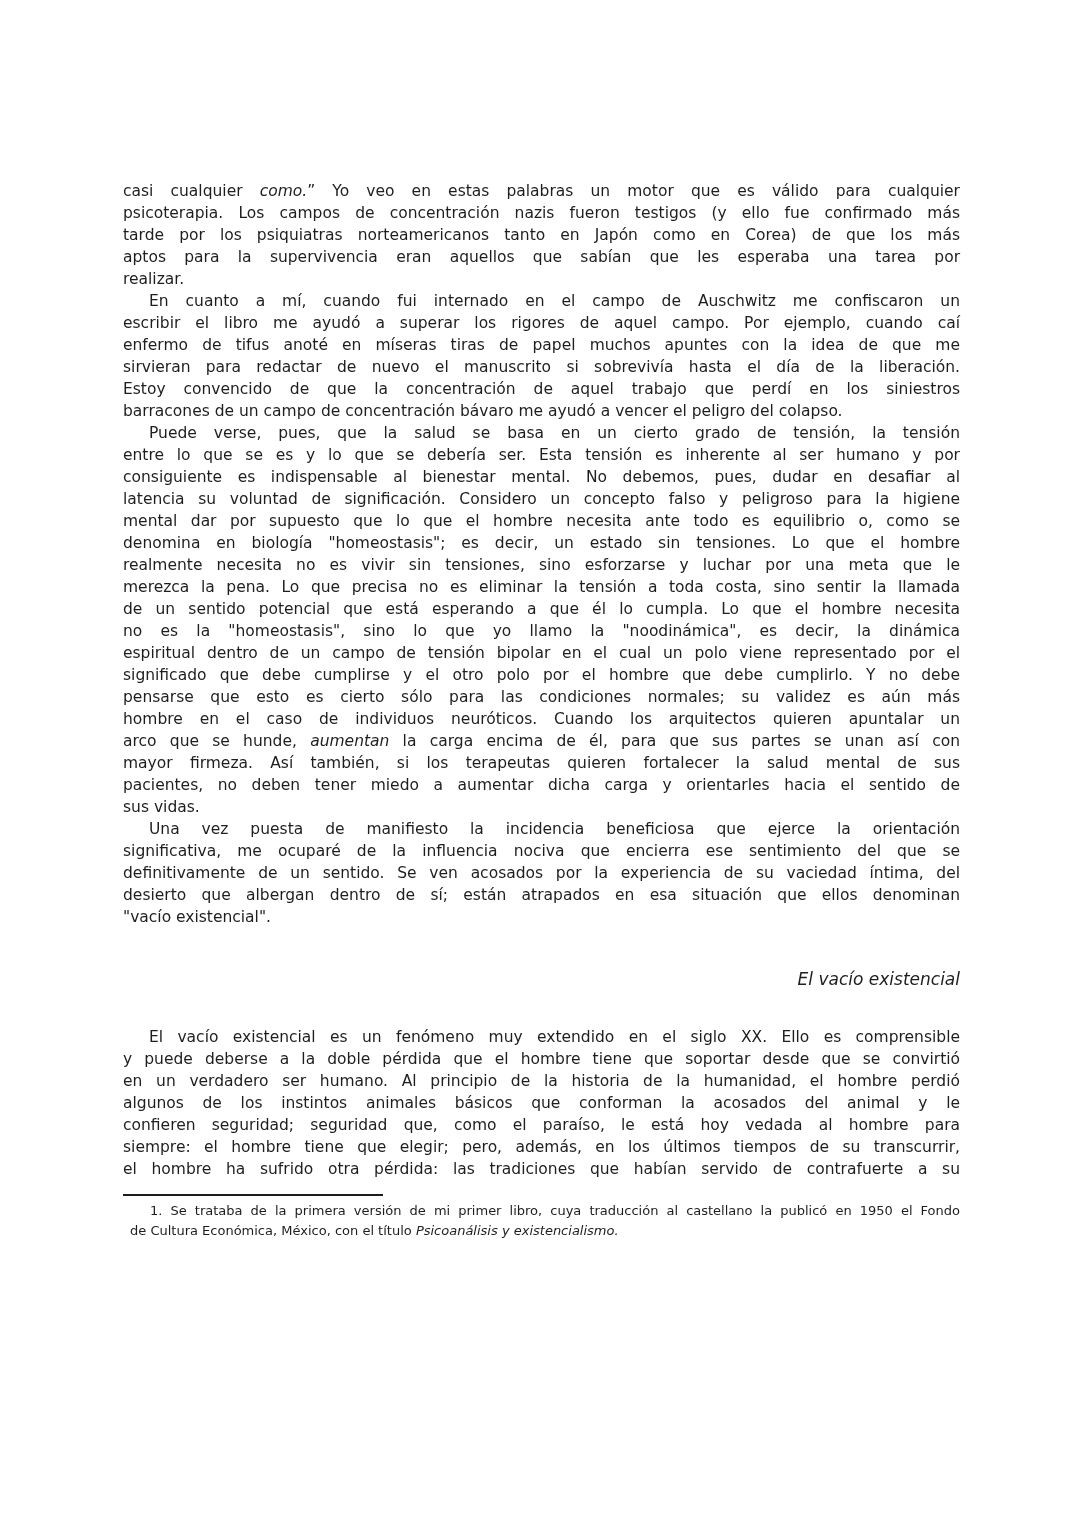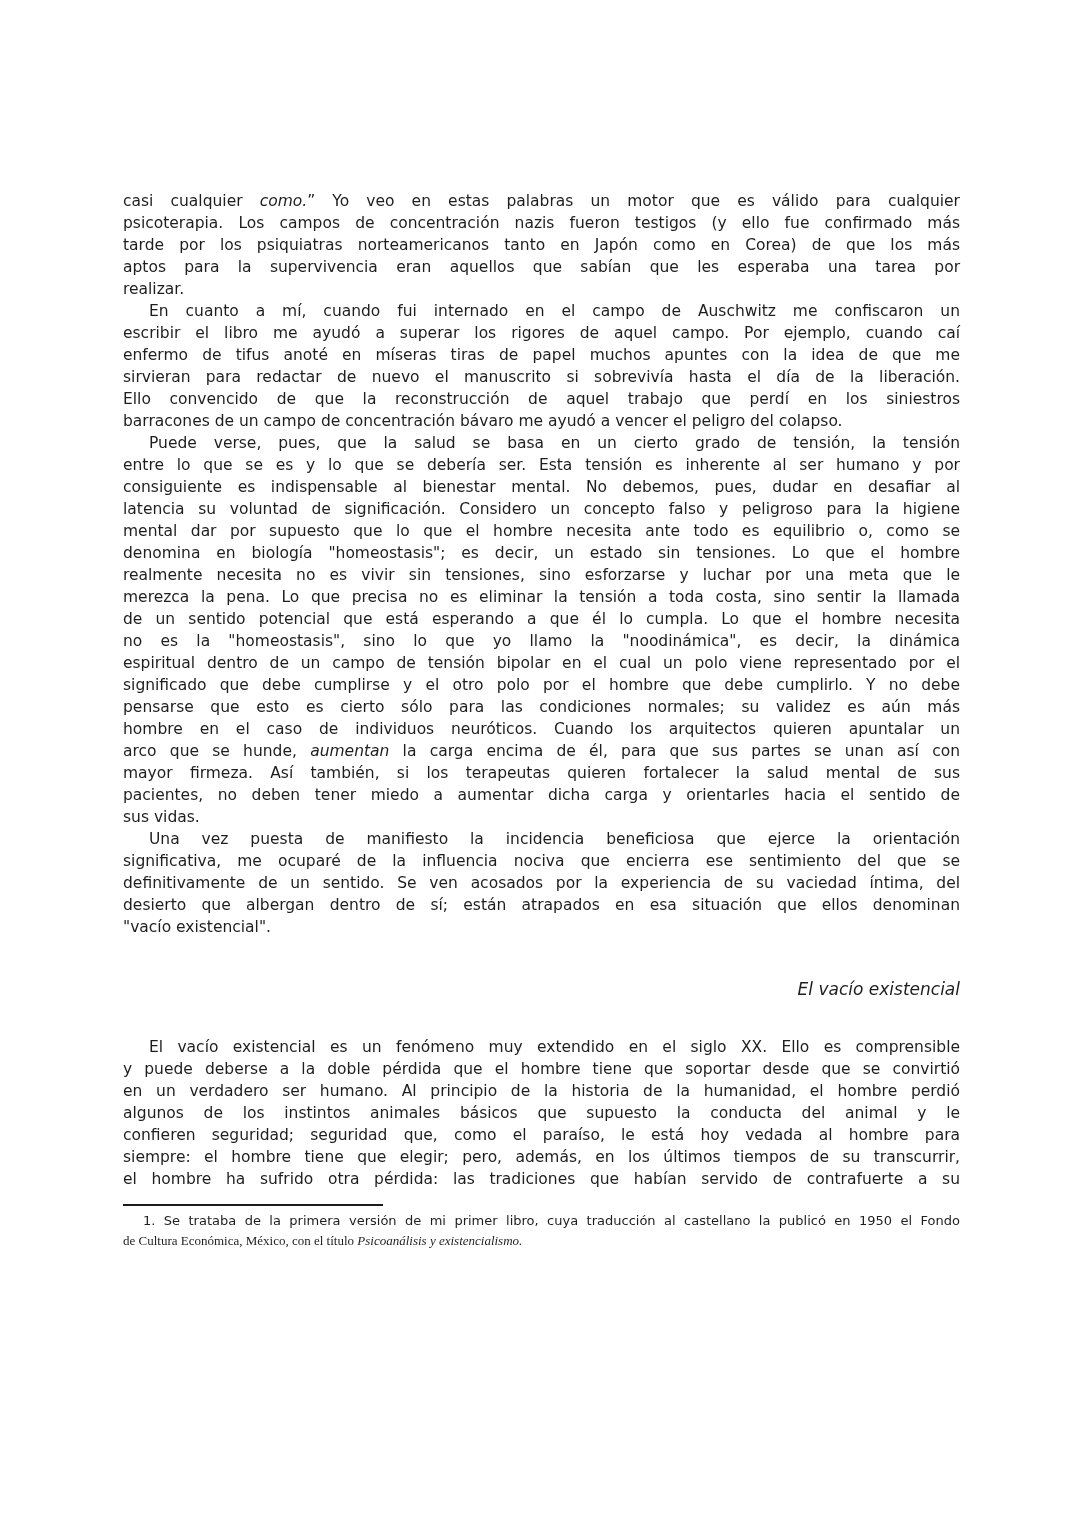--- a/index.html
+++ b/index.html
@@ -13,21 +13,21 @@
   .page {
     position: relative;
     width: 1080px;
     height: 1528px;
     background: #ffffff;
     color: #1e1e1e;
   }
   .text-block {
     position: absolute;
     left: 123px;
-    top: 190px;
+    top: 180px;
     width: 837px;
   }
   .para {
     font-size: 15.5px;
     line-height: 22px;
   }
   .line {
     text-align: justify;
     text-align-last: justify;
     white-space: normal;
@@ -47,43 +47,44 @@
   .fn-sep {
     margin-top: 14px;
     width: 260px;
     height: 0;
     border-top: 2px solid #1c1c1c;
   }
   .footnote {
     margin-top: 5px;
     font-size: 13px;
     line-height: 20px;
+    margin-left: 7px;
   }
   .footnote .line:first-child { text-indent: 20px; }
-  .footnote .line:last-child { text-align-last: left; font-family: Liberation Serif, serif; }
+  .footnote .line:last-child { text-align-last: left; }
 </style>
 </head>
 <body>
 
 <div class="page">
   <div class="text-block">
     <div class="body-paras">
         <div class="para ends">
           <div class="line">casi cualquier <i>como.</i>” Yo veo en estas palabras un motor que es válido para cualquier</div>
           <div class="line">psicoterapia. Los campos de concentración nazis fueron testigos (y ello fue confirmado más</div>
           <div class="line">tarde por los psiquiatras norteamericanos tanto en Japón como en Corea) de que los más</div>
           <div class="line">aptos para la supervivencia eran aquellos que sabían que les esperaba una tarea por</div>
           <div class="line">realizar.</div>
         </div>
         <div class="para indent ends">
           <div class="line">En cuanto a mí, cuando fui internado en el campo de Auschwitz me confiscaron un</div>
           <div class="line">escribir el libro me ayudó a superar los rigores de aquel campo. Por ejemplo, cuando caí</div>
           <div class="line">enfermo de tifus anoté en míseras tiras de papel muchos apuntes con la idea de que me</div>
           <div class="line">sirvieran para redactar de nuevo el manuscrito si sobrevivía hasta el día de la liberación.</div>
-          <div class="line">Ello convencido de que la reconstrucción de aquel trabajo que perdí en los siniestros</div>
+          <div class="line">Estoy convencido de que la concentración de aquel trabajo que perdí en los siniestros</div>
           <div class="line">barracones de un campo de concentración bávaro me ayudó a vencer el peligro del colapso.</div>
         </div>
         <div class="para indent ends">
           <div class="line">Puede verse, pues, que la salud se basa en un cierto grado de tensión, la tensión</div>
           <div class="line">entre lo que se es y lo que se debería ser. Esta tensión es inherente al ser humano y por</div>
           <div class="line">consiguiente es indispensable al bienestar mental. No debemos, pues, dudar en desafiar al</div>
           <div class="line">latencia su voluntad de significación. Considero un concepto falso y peligroso para la higiene</div>
           <div class="line">mental dar por supuesto que lo que el hombre necesita ante todo es equilibrio o, como se</div>
           <div class="line">denomina en biología "homeostasis"; es decir, un estado sin tensiones. Lo que el hombre</div>
           <div class="line">realmente necesita no es vivir sin tensiones, sino esforzarse y luchar por una meta que le</div>
@@ -106,21 +107,21 @@
           <div class="line">desierto que albergan dentro de sí; están atrapados en esa situación que ellos denominan</div>
           <div class="line">"vacío existencial".</div>
         </div>
       </div>
     <h2 class="heading">El vacío existencial</h2>
     <div class="section-paras">
         <div class="para indent">
           <div class="line">El vacío existencial es un fenómeno muy extendido en el siglo XX. Ello es comprensible</div>
           <div class="line">y puede deberse a la doble pérdida que el hombre tiene que soportar desde que se convirtió</div>
           <div class="line">en un verdadero ser humano. Al principio de la historia de la humanidad, el hombre perdió</div>
-          <div class="line">algunos de los instintos animales básicos que supuesto la conducta del animal y le</div>
+          <div class="line">algunos de los instintos animales básicos que conforman la acosados del animal y le</div>
           <div class="line">confieren seguridad; seguridad que, como el paraíso, le está hoy vedada al hombre para</div>
           <div class="line">siempre: el hombre tiene que elegir; pero, además, en los últimos tiempos de su transcurrir,</div>
           <div class="line">el hombre ha sufrido otra pérdida: las tradiciones que habían servido de contrafuerte a su</div>
         </div>
       </div>
     <div class="fn-sep"></div>
     <div class="footnote">
         <div class="line">1. Se trataba de la primera versión de mi primer libro, cuya traducción al castellano la publicó en 1950 el Fondo</div>
         <div class="line">de Cultura Económica, México, con el título <i>Psicoanálisis y existencialismo.</i></div>
       </div>

